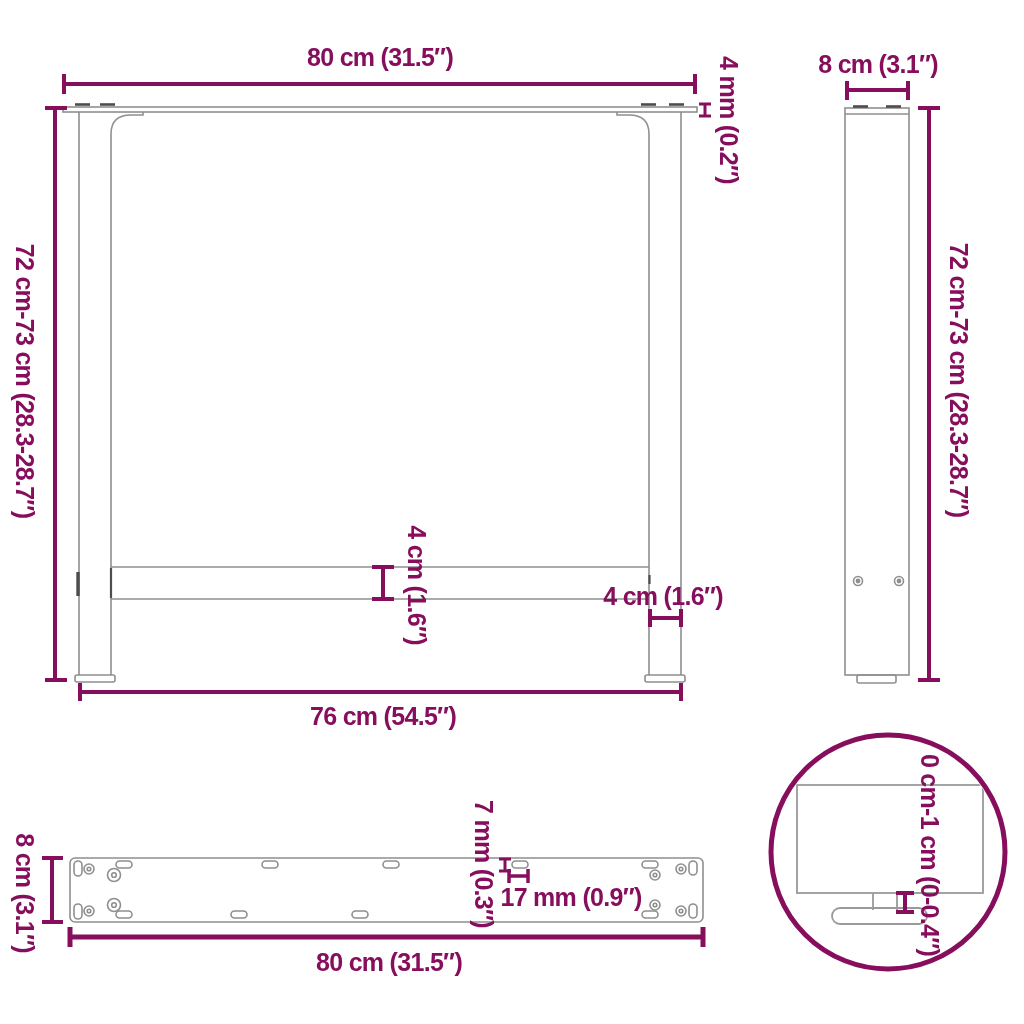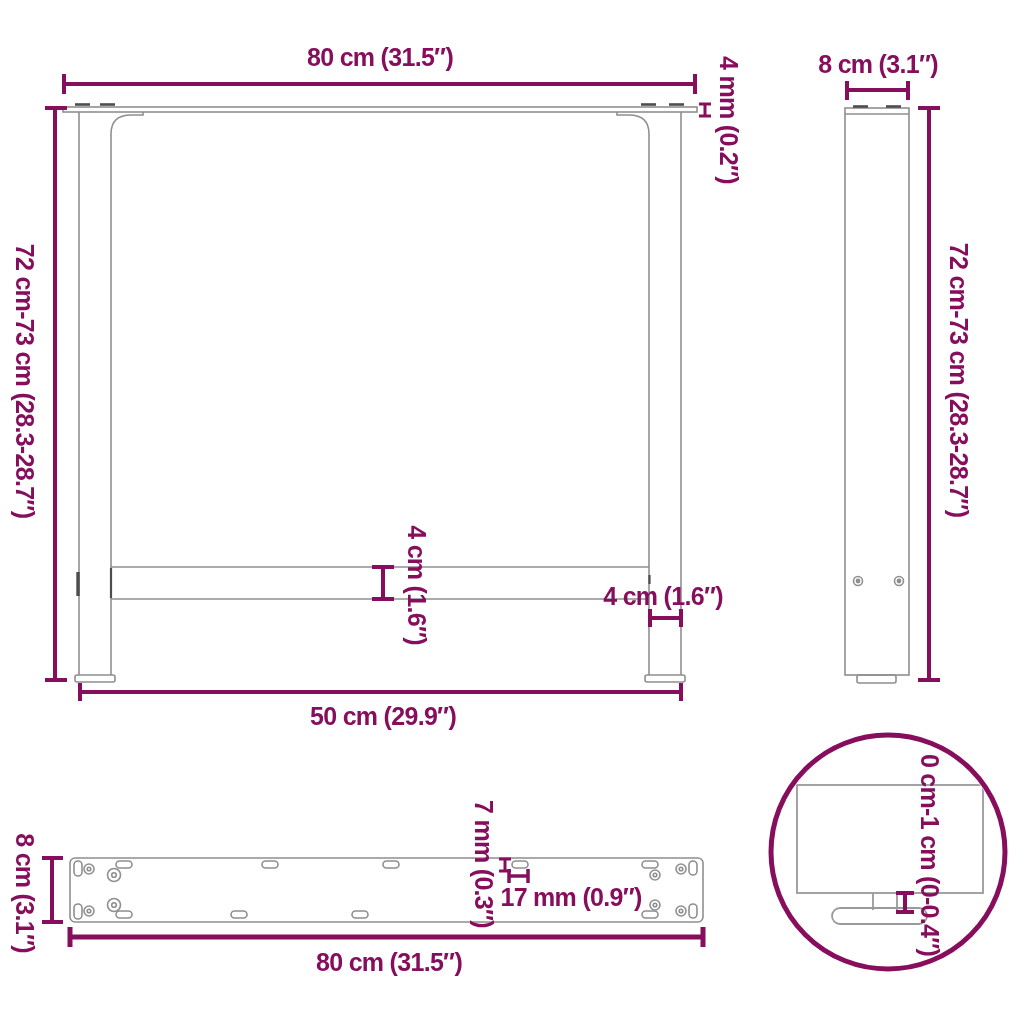--- a/index.html
+++ b/index.html
@@ -183,21 +183,21 @@
         <line x1="896" y1="912" x2="914" y2="912"></line>
       </g>
     </g>
   </svg>
 
   <div class="dim-label" style="left:380px;top:57px;">80 cm (31.5″)</div>
   <div class="dim-label v" style="left:728px;top:120px;">4 mm (0.2″)</div>
   <div class="dim-label v" style="left:24px;top:381px;">72 cm-73 cm (28.3-28.7″)</div>
   <div class="dim-label v" style="left:416px;top:585px;">4 cm (1.6″)</div>
   <div class="dim-label" style="left:663px;top:596px;">4 cm (1.6″)</div>
-  <div class="dim-label" style="left:383px;top:716px;">50 cm (29.9″)</div>
+  <div class="dim-label" style="left:383px;top:716px;">76 cm (54.5″)</div>
   <div class="dim-label" style="left:878px;top:64px;">8 cm (3.1″)</div>
   <div class="dim-label v" style="left:958px;top:380px;">72 cm-73 cm (28.3-28.7″)</div>
   <div class="dim-label v" style="left:24px;top:893px;">8 cm (3.1″)</div>
   <div class="dim-label v" style="left:483px;top:864px;">7 mm (0.3″)</div>
   <div class="dim-label" style="left:571px;top:897px;">17 mm (0.9″)</div>
   <div class="dim-label" style="left:389px;top:962px;">80 cm (31.5″)</div>
   <div class="dim-label v" style="left:929px;top:855px;">0 cm-1 cm (0-0.4″)</div>
 
 </div>
 

